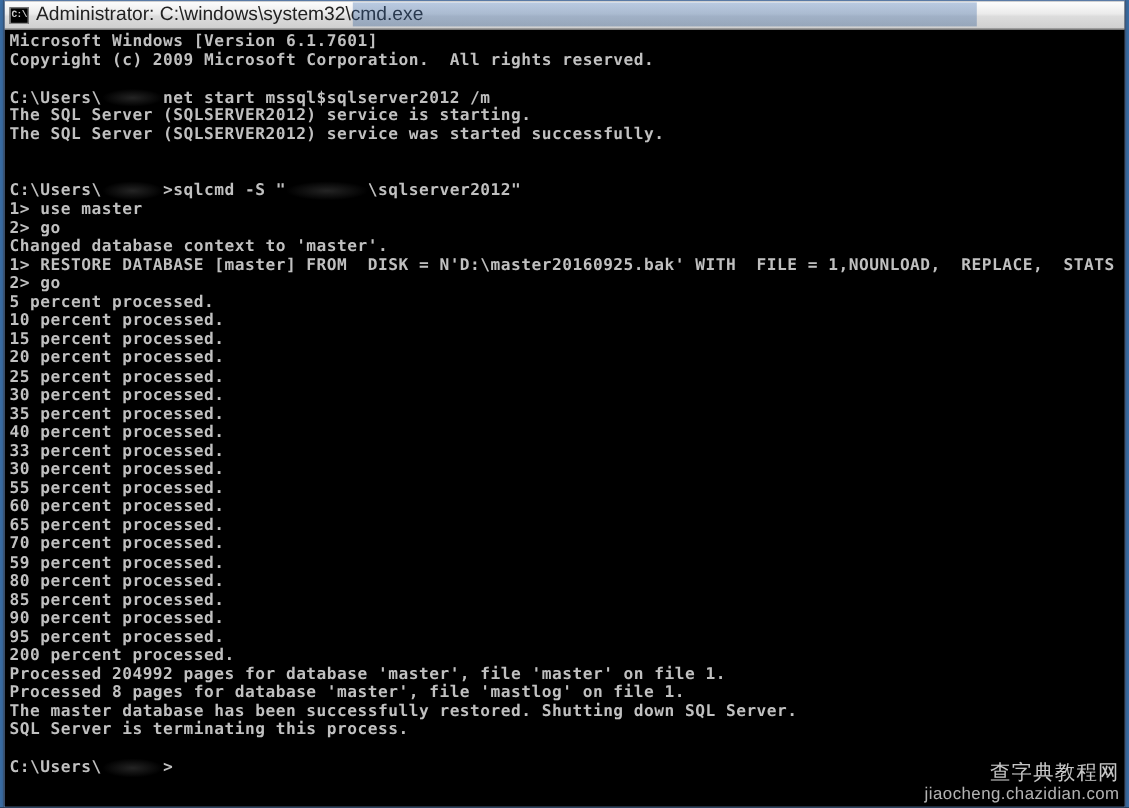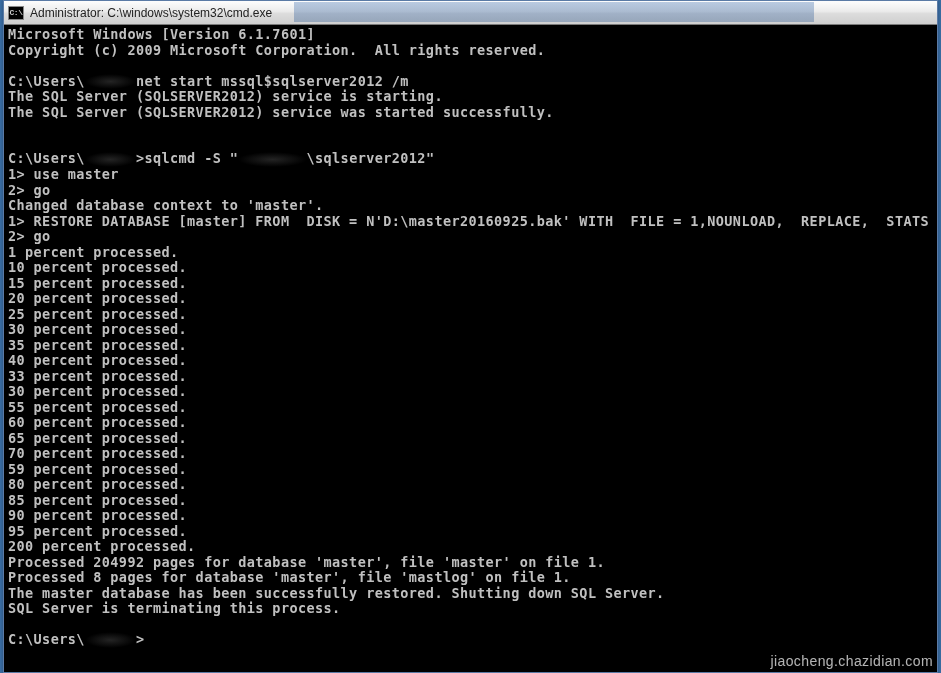--- a/index.html
+++ b/index.html
@@ -42,21 +42,21 @@
   }
   .title-icon span {
     color: #ccc;
     font-size: 8px;
     line-height: 8px;
     font-weight: bold;
     letter-spacing: -0.5px;
   }
   .title-text {
     font-family: "Segoe UI", Tahoma, sans-serif;
-    font-size: 12px;
+    font-size: 16px;
     color: #222;
     flex: 1;
     white-space: nowrap;
     overflow: hidden;
   }
   .terminal {
     width: 100%;
     height: calc(100% - 24px);
     background: #000;
     color: #c0c0c0;
@@ -131,21 +131,21 @@
 <span>The SQL Server (SQLSERVER2012) service is starting.</span>
 <span>The SQL Server (SQLSERVER2012) service was started successfully.</span>
 <span></span>
 <span></span>
 <span>C:\Users\</span><span class="redacted">██████</span><span>&gt;sqlcmd -S "</span><span class="redacted">████████</span><span>\sqlserver2012"</span>
 <span>1&gt; use master</span>
 <span>2&gt; go</span>
 <span>Changed database context to 'master'.</span>
 <span>1&gt; RESTORE DATABASE [master] FROM  DISK = N'D:\master20160925.bak' WITH  FILE = 1,NOUNLOAD,  REPLACE,  STATS = 5</span>
 <span>2&gt; go</span>
-<span>1 percent processed.</span>
+<span>5 percent processed.</span>
 <span>10 percent processed.</span>
 <span>15 percent processed.</span>
 <span>20 percent processed.</span>
 <span>25 percent processed.</span>
 <span>30 percent processed.</span>
 <span>35 percent processed.</span>
 <span>40 percent processed.</span>
 <span>33 percent processed.</span>
 <span>30 percent processed.</span>
 <span>55 percent processed.</span>
@@ -160,14 +160,15 @@
 <span>200 percent processed.</span>
 <span>Processed 204992 pages for database 'master', file 'master' on file 1.</span>
 <span>Processed 8 pages for database 'master', file 'mastlog' on file 1.</span>
 <span>The master database has been successfully restored. Shutting down SQL Server.</span>
 <span>SQL Server is terminating this process.</span>
 <span></span>
 <span>C:\Users\</span><span class="redacted">██████</span><span>&gt;</span></div>
 </div>
 
 <div class="watermark">
+  <div class="wm-main">查字典教程网</div>
   <div class="wm-sub">jiaocheng.chazidian.com</div>
 </div>
 
 </body></html>

